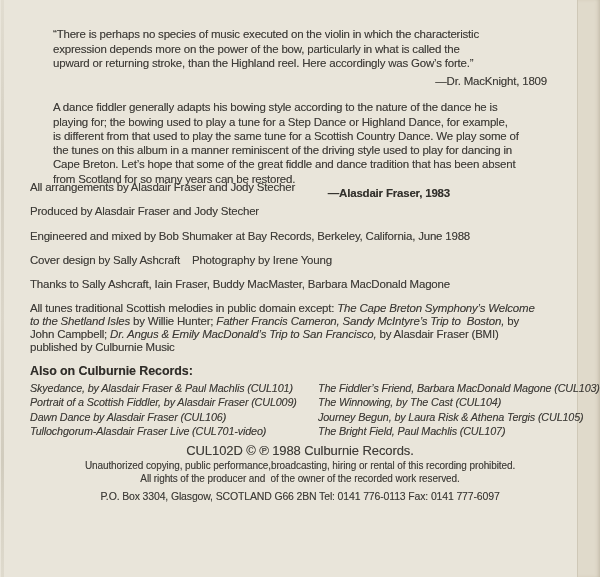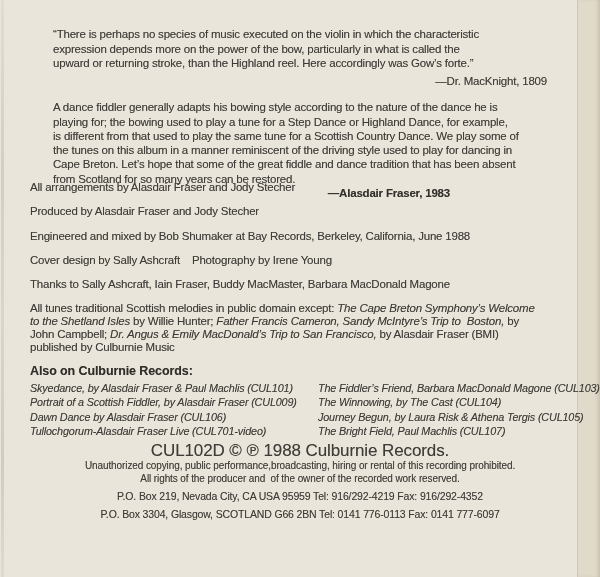--- a/index.html
+++ b/index.html
@@ -61,21 +61,21 @@
   .catalog-columns p {
     margin: 0; font-size: 10.8px; font-style: italic;
     letter-spacing: -0.15px; line-height: 14.4px;
     white-space: nowrap;
   }
   .footer-block {
     position: absolute; left: 0; top: 443px; width: 600px;
     text-align: center;
   }
   .footer-block p { margin: 0; }
-  .footer-catalog-line { font-size: 17px; line-height: 16px; letter-spacing: -0.1px; }
+  .footer-catalog-line { font-size: 13px; line-height: 16px; letter-spacing: -0.1px; }
   .footer-rights { font-size: 10px; line-height: 13px; letter-spacing: -0.1px; }
   .footer-label-name {
     font-size: 11.5px; font-weight: bold; color: #2f2d29;
     line-height: 14px; margin-top: 12px !important; letter-spacing: -0.1px;
   }
   .footer-address { font-size: 10.5px; line-height: 13px; letter-spacing: -0.15px; }
   .footer-address.us { margin-top: 5px !important; }
   .footer-address.uk { margin-top: 5px !important; }
 </style>
 </head>
@@ -123,16 +123,15 @@
         <p>The Winnowing, by The Cast (CUL104)</p>
         <p>Journey Begun, by Laura Risk &amp; Athena Tergis (CUL105)</p>
         <p>The Bright Field, Paul Machlis (CUL107)</p>
       </div>
   </div>
 
   <div class="footer-block">
     <p class="footer-catalog-line">CUL102D © ℗ 1988 Culburnie Records.</p>
     <p class="footer-rights">Unauthorized copying, public performance,broadcasting, hiring or rental of this recording prohibited.</p>
     <p class="footer-rights">All rights of the producer and&nbsp; of the owner of the recorded work reserved.</p>
-    <p class="footer-address us">P.O. Box 219, Nevada City, CA USA 95959 Tel: 916/292-4219 Fax: 916/292-4352</p>
     <p class="footer-address uk">P.O. Box 3304, Glasgow, SCOTLAND G66 2BN Tel: 0141 776-0113 Fax: 0141 777-6097</p>
   </div>
 </div>
 
 </body></html>

